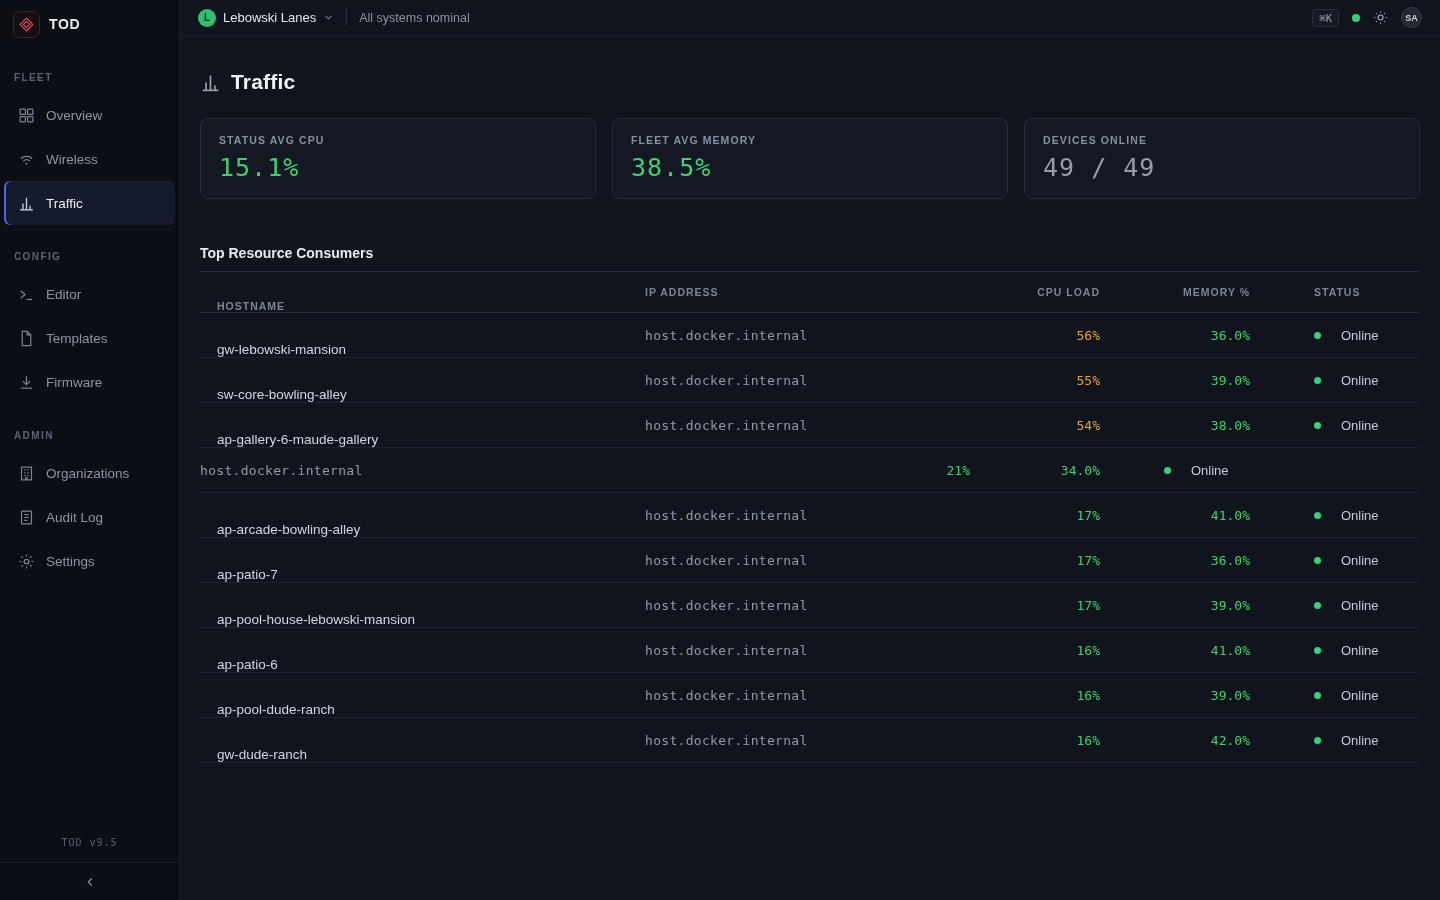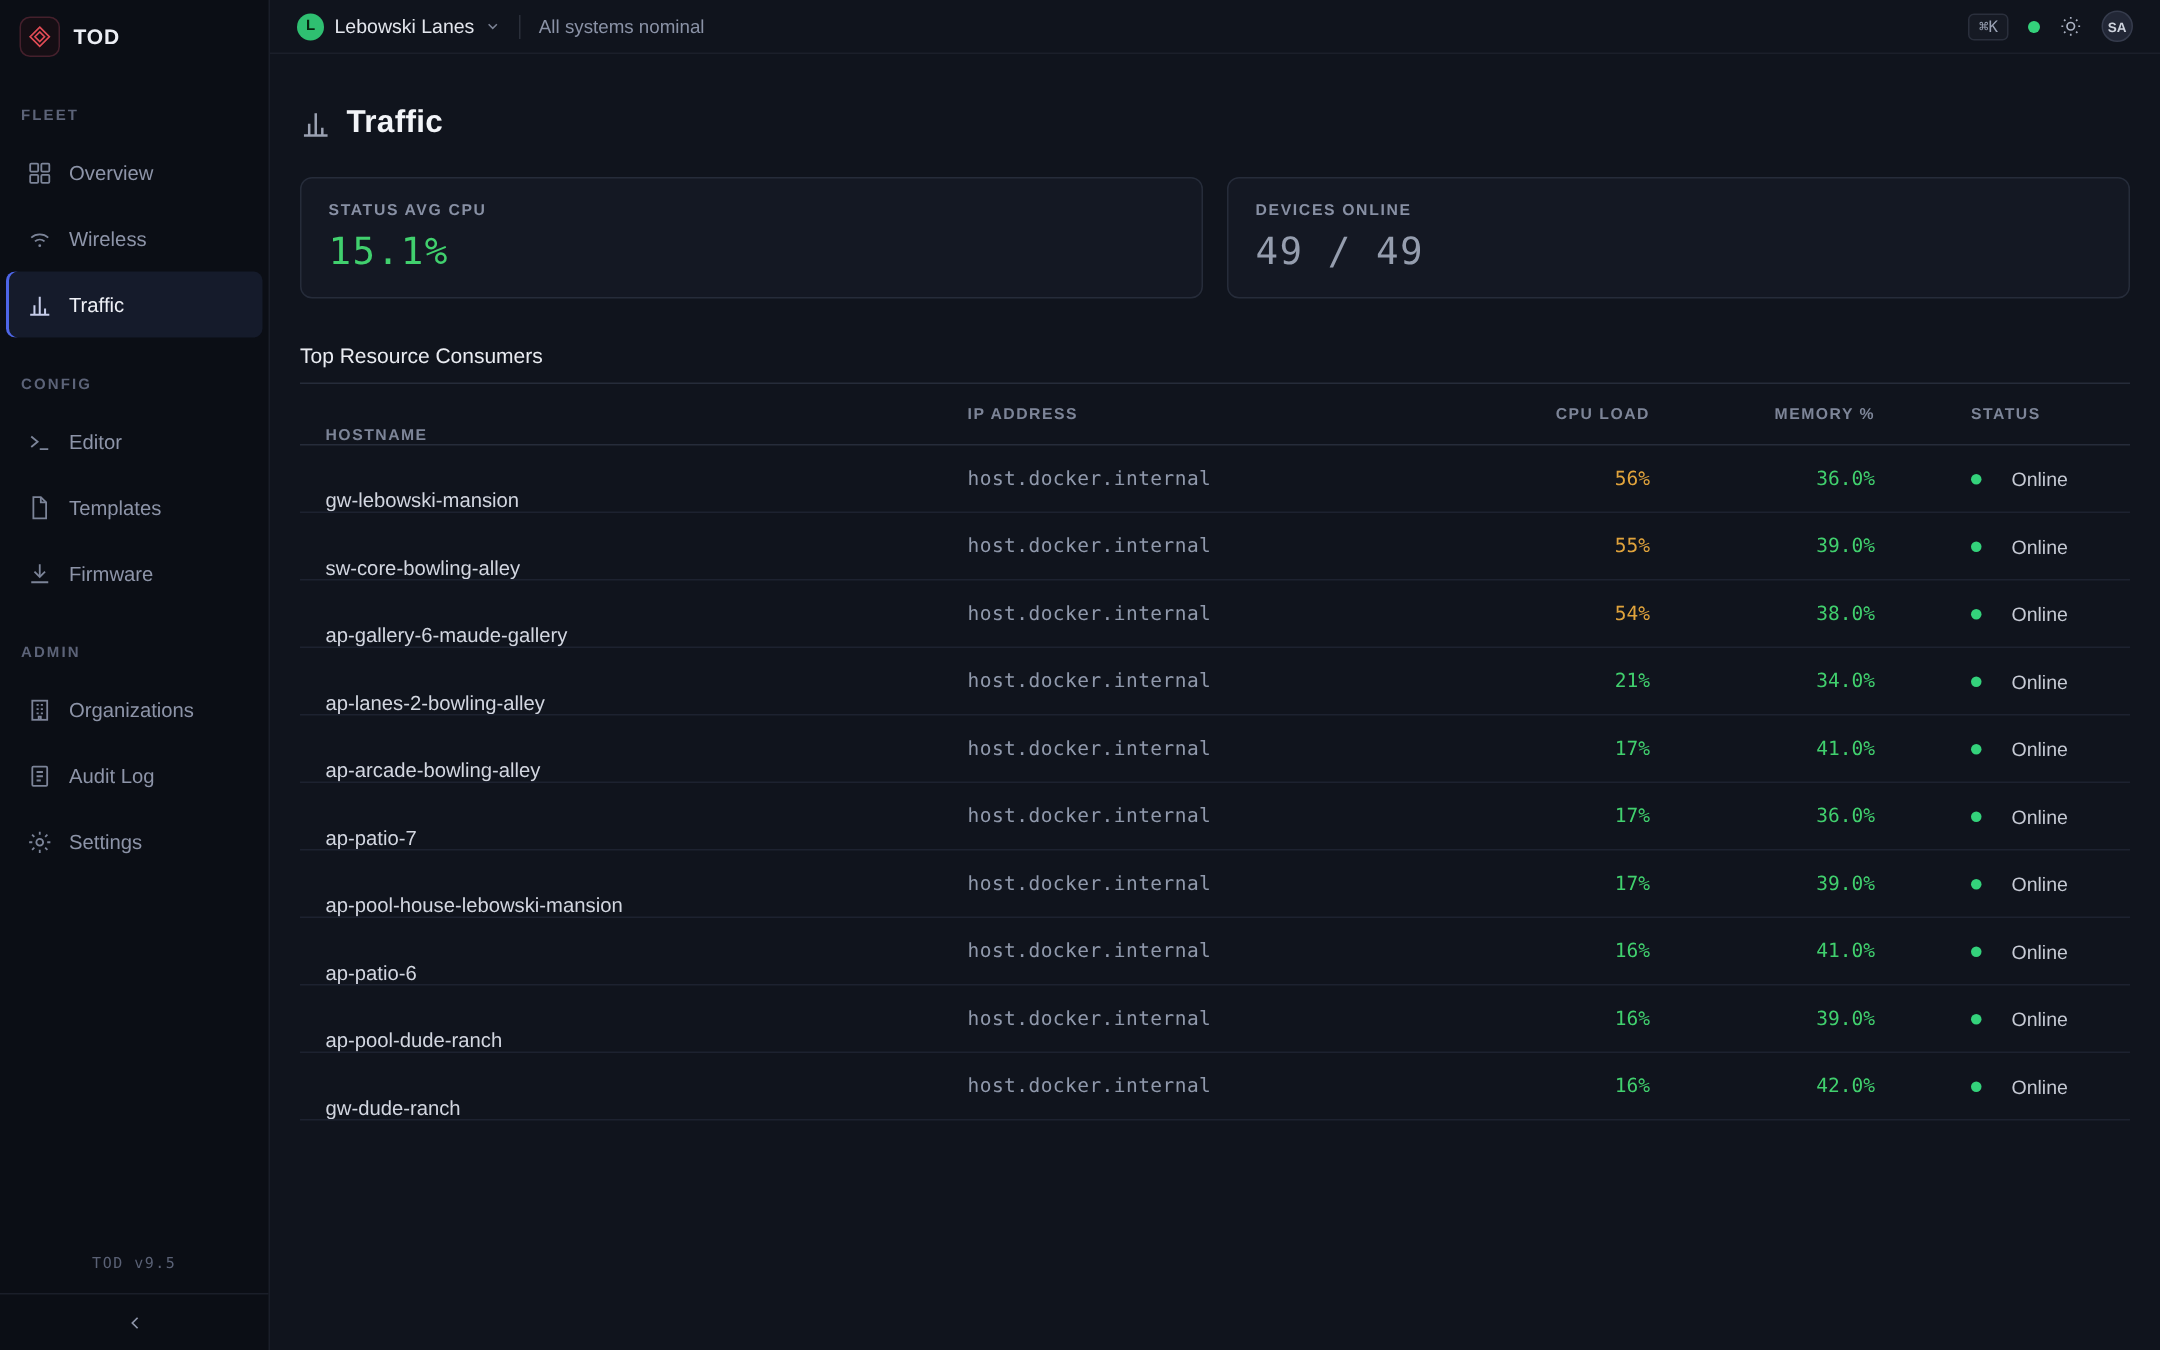--- a/index.html
+++ b/index.html
@@ -102,21 +102,21 @@
     background:#141823; border:1px solid #262c3a; border-radius:8px;
     padding:15px 18px;
   }
   .stat-label { font-size:10.5px; letter-spacing:1.1px; color:#8890a4; font-weight:bold; }
   .stat-value {
     margin-top:7px; font-family:"DejaVu Sans Mono", monospace;
     font-size:25px; font-weight:normal; color:#41d06e; letter-spacing:1px;
   }
   .stat-value.neutral { color:#959dae; }
 
-  .table-title { margin:30px 0 10px; font-size:14px; font-weight:normal; color:#e9ebf1; }
+  .table-title { margin:46px 0 10px; font-size:14px; font-weight:bold; color:#e9ebf1; }
 
   .dtable { width:100%; }
   .thead, .trow {
     display:grid;
     grid-template-columns:445px 325px 130px 150px 1fr;
     align-items:center;
   }
   .thead {
     height:42px;
     border-top:1px solid #262c3a;
@@ -316,20 +316,24 @@
           </span>
         <h1 class="page-title">Traffic</h1>
       </div>
 
       <div class="stats-row">
         <div class="stat-card">
           <div class="stat-label">STATUS AVG CPU</div>
           <div class="stat-value">15.1%</div>
         </div>
         <div class="stat-card">
+          <div class="stat-label">FLEET AVG MEMORY</div>
+          <div class="stat-value">38.5%</div>
+        </div>
+        <div class="stat-card">
           <div class="stat-label">DEVICES ONLINE</div>
           <div class="stat-value neutral">49 / 49</div>
         </div>
       </div>
 
       <h2 class="table-title">Top Resource Consumers</h2>
 
       <div class="dtable">
         <div class="thead">
           <div class="th">HOSTNAME</div>
@@ -363,21 +367,20 @@
               <div class="td host">ap-gallery-6-maude-gallery</div>
               <div class="td ip">host.docker.internal</div>
               <div class="td num cpu warn">54%</div>
               <div class="td num mem">38.0%</div>
               <div class="td status">
                 <span class="dot"></span>
                 <span>Online</span>
               </div>
             </div>
             <div class="trow">
-              <div class="td host">ap-lanes-2-bowling-alley</div>
               <div class="td ip">host.docker.internal</div>
               <div class="td num cpu ok">21%</div>
               <div class="td num mem">34.0%</div>
               <div class="td status">
                 <span class="dot"></span>
                 <span>Online</span>
               </div>
             </div>
             <div class="trow">
               <div class="td host">ap-arcade-bowling-alley</div>

